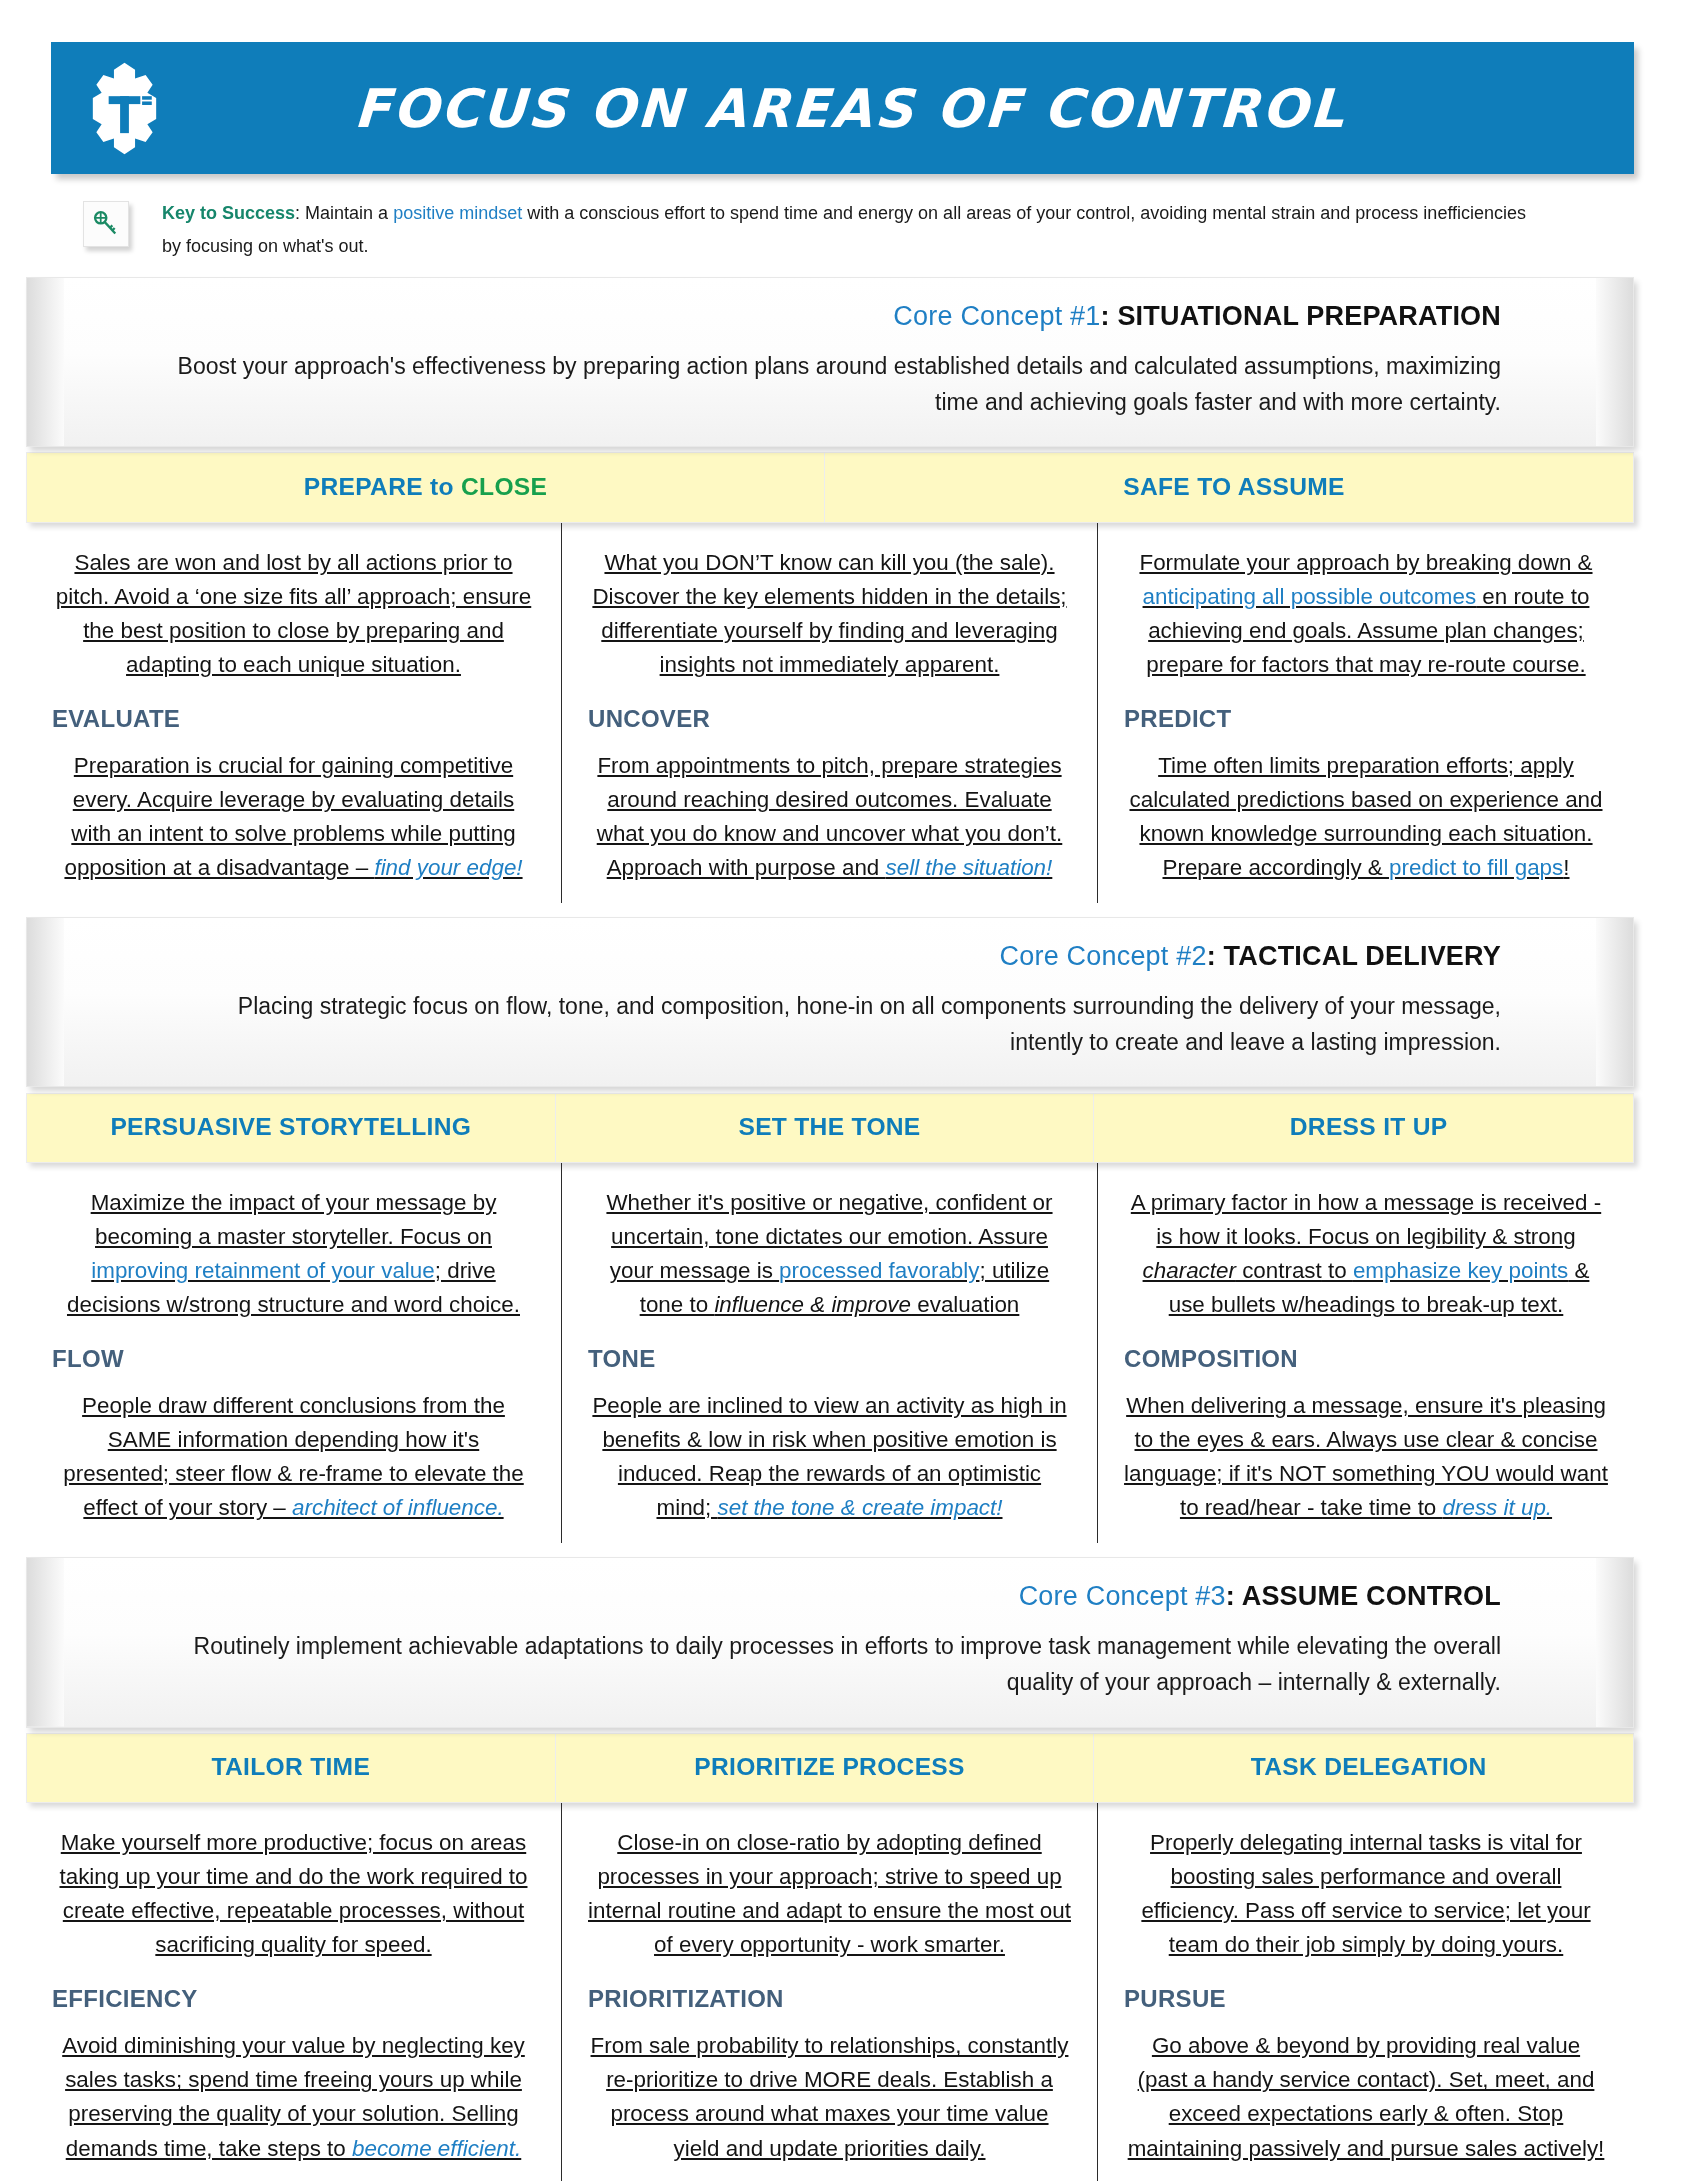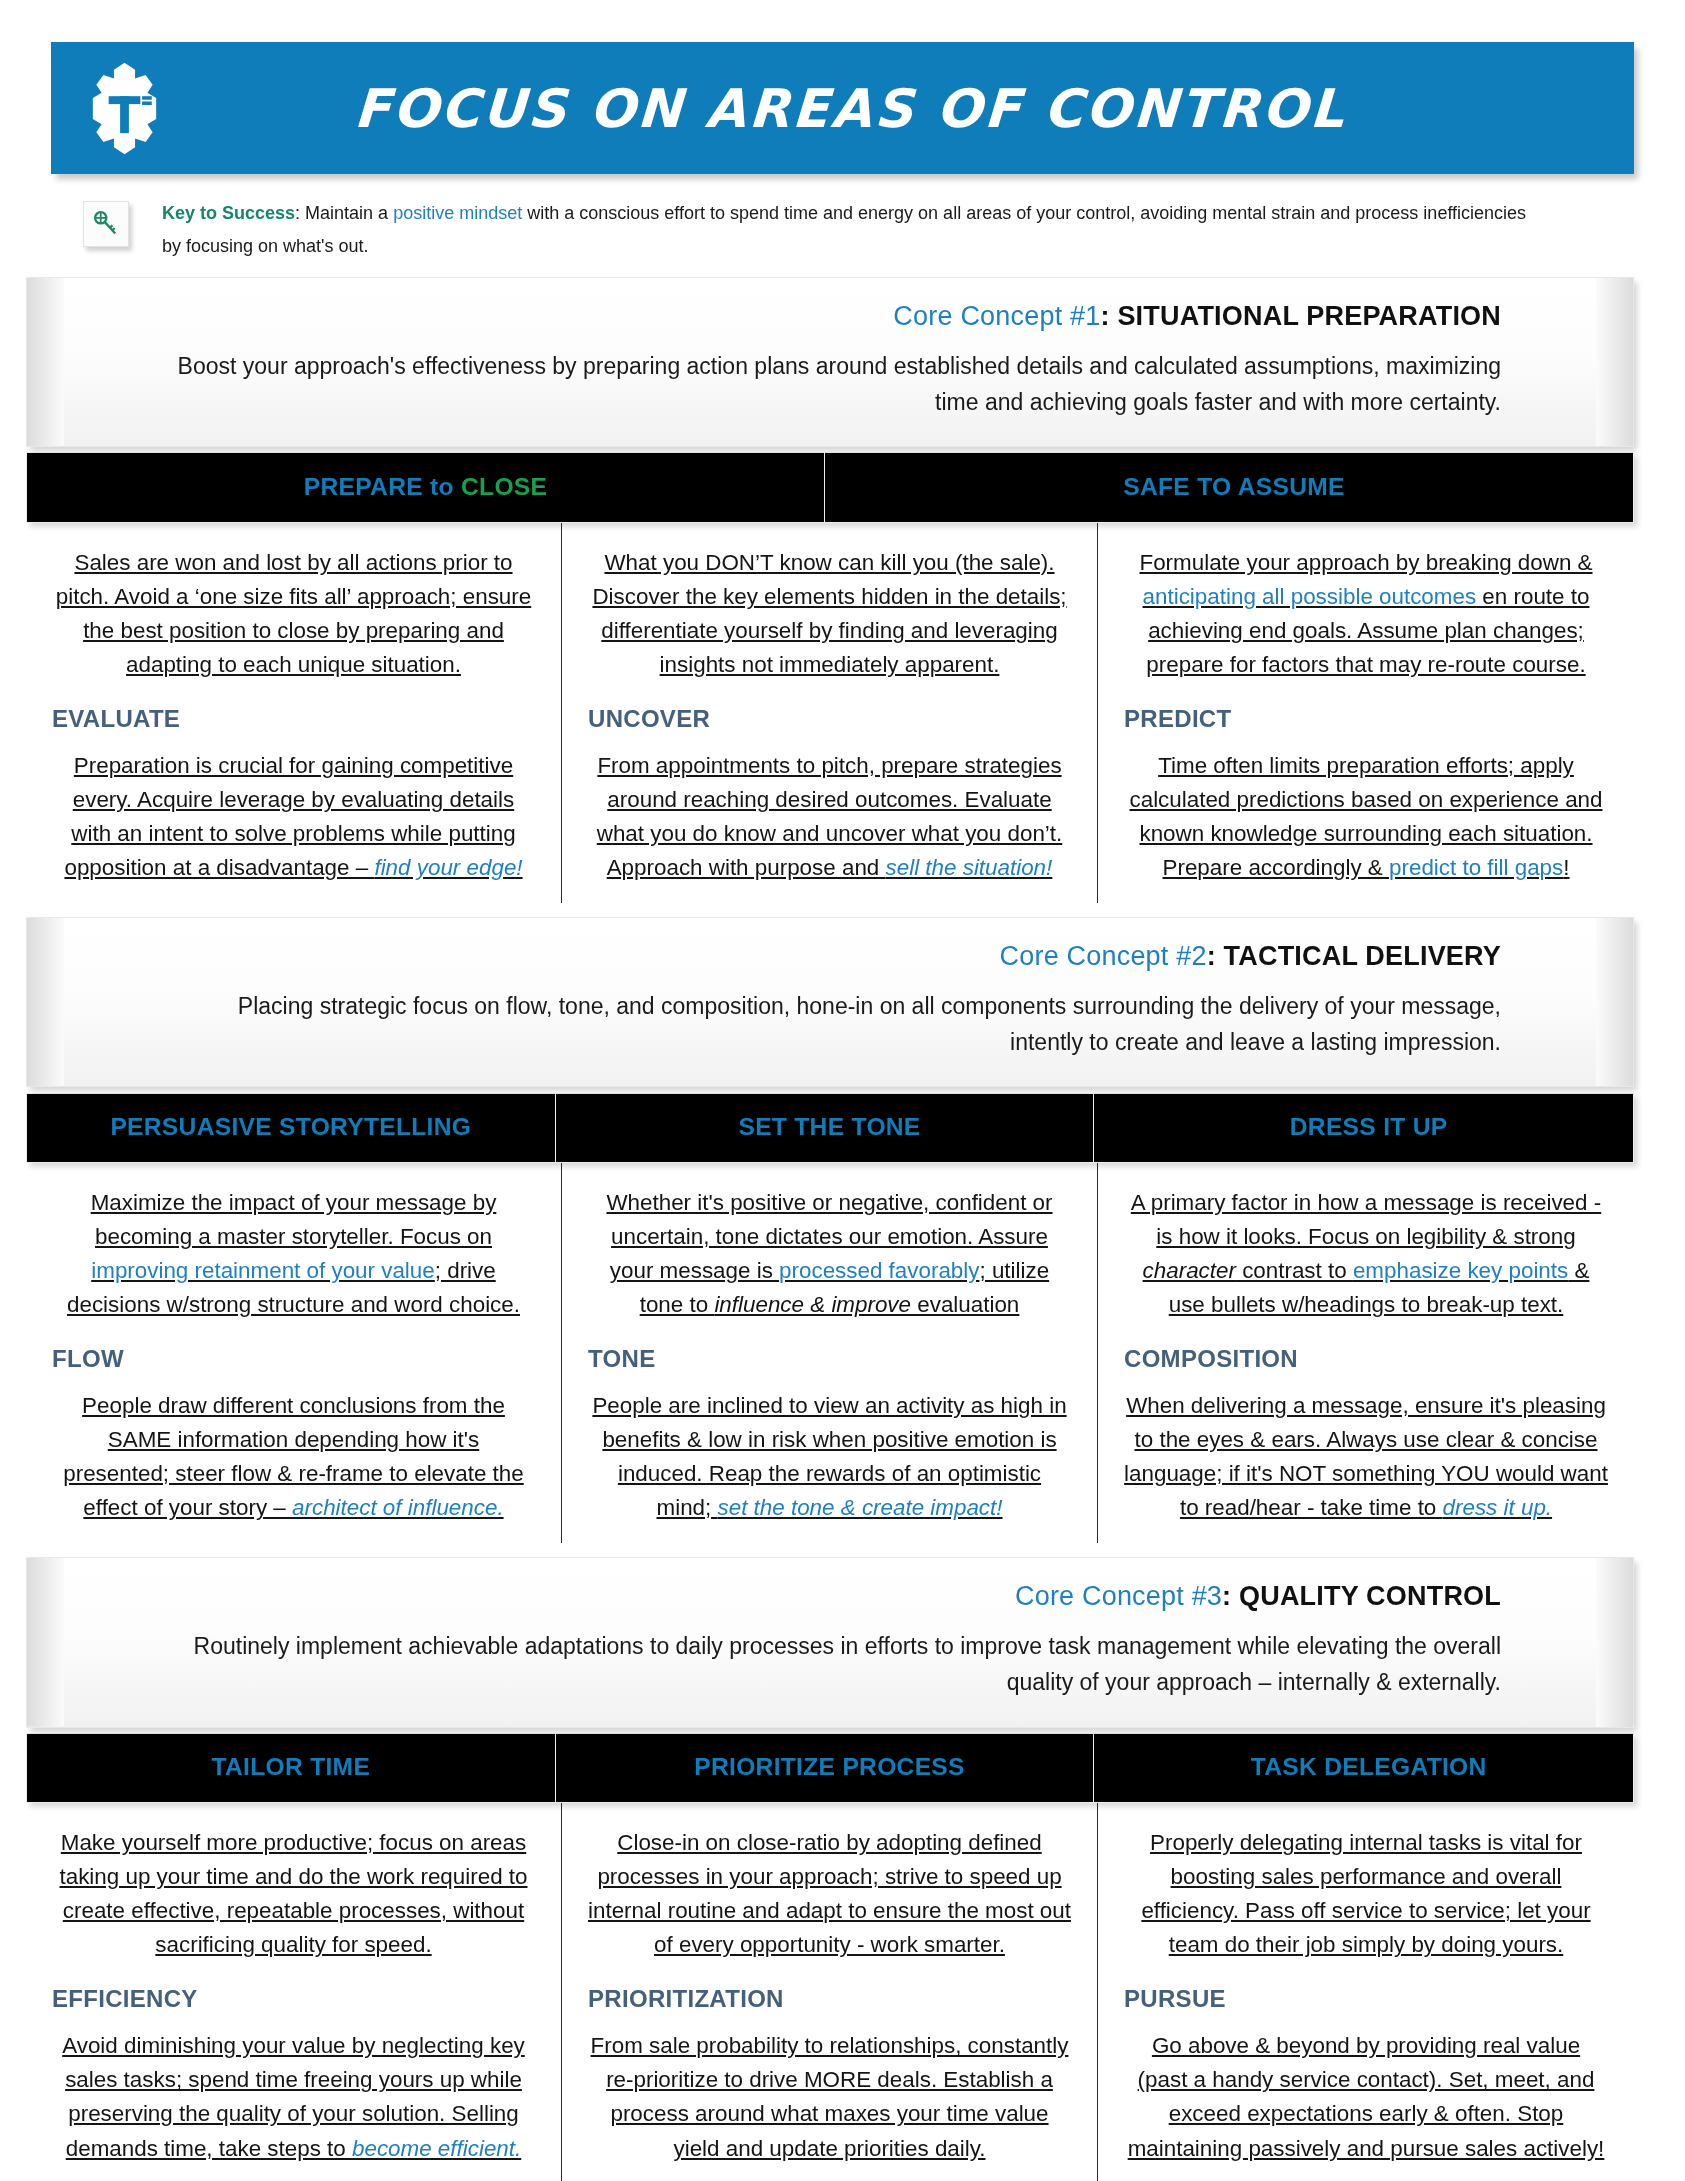--- a/index.html
+++ b/index.html
@@ -94,21 +94,21 @@
   .cc-name { color:#111; font-weight:700; }
   .concept-desc {
     font-size: 23px;
     line-height: 1.58;
     color: #1a1a1a;
   }
   
   .colheads {
     display: flex;
     margin: 5.3px 51px 0 26px;
-    background: #000000;
+    background: #fef9c3;
     border: 0.9px solid #ececec;
     box-shadow: 3.5px 4.4px 5.3px rgba(0,0,0,0.15);
     gap: 10px;
   }
   .colhead {
     flex: 1 1 33.3333%;
     text-align: center;
     padding: 19.3px 5.3px 21px 5.3px;
     font-size: 24.6px;
     font-weight: 700;
@@ -240,21 +240,21 @@
     </div>
     <div class="col">
       <p><span>A primary factor in how a message is received - is how it looks. Focus on legibility &amp; strong </span><span class="ital">character</span><span class="uline"> contrast</span><span> to </span><span class="lnk">emphasize key points</span><span> &amp; use bullets w/headings to break-up text.</span></p>
       <div class="subhead">COMPOSITION</div>
       <p><span>When delivering a message, ensure it's pleasing to the eyes &amp; ears. Always use clear &amp; concise language; if it's NOT something YOU would want to read/hear - take time to </span><span class="ital-lnk">dress it up.</span></p>
     </div>
   </div>
 
   <div class="concept">
     <div class="concept-title">
-      <span class="cc-prefix">Core Concept #3</span><span class="cc-name">: </span><span class="cc-name">QUALITY CONTROL</span>
+      <span class="cc-prefix">Core Concept #3</span><span class="cc-name">: </span><span class="cc-name">ASSUME CONTROL</span>
     </div>
     <div class="concept-desc">Routinely implement achievable adaptations to daily processes in efforts to improve task management while elevating the overall quality of your approach – internally &amp; externally.</div>
   </div>
 
   <div class="colheads">
     <div class="colhead">TAILOR TIME</div>
     <div class="colhead">PRIORITIZE PROCESS</div>
     <div class="colhead">TASK DELEGATION</div>
   </div>
 

